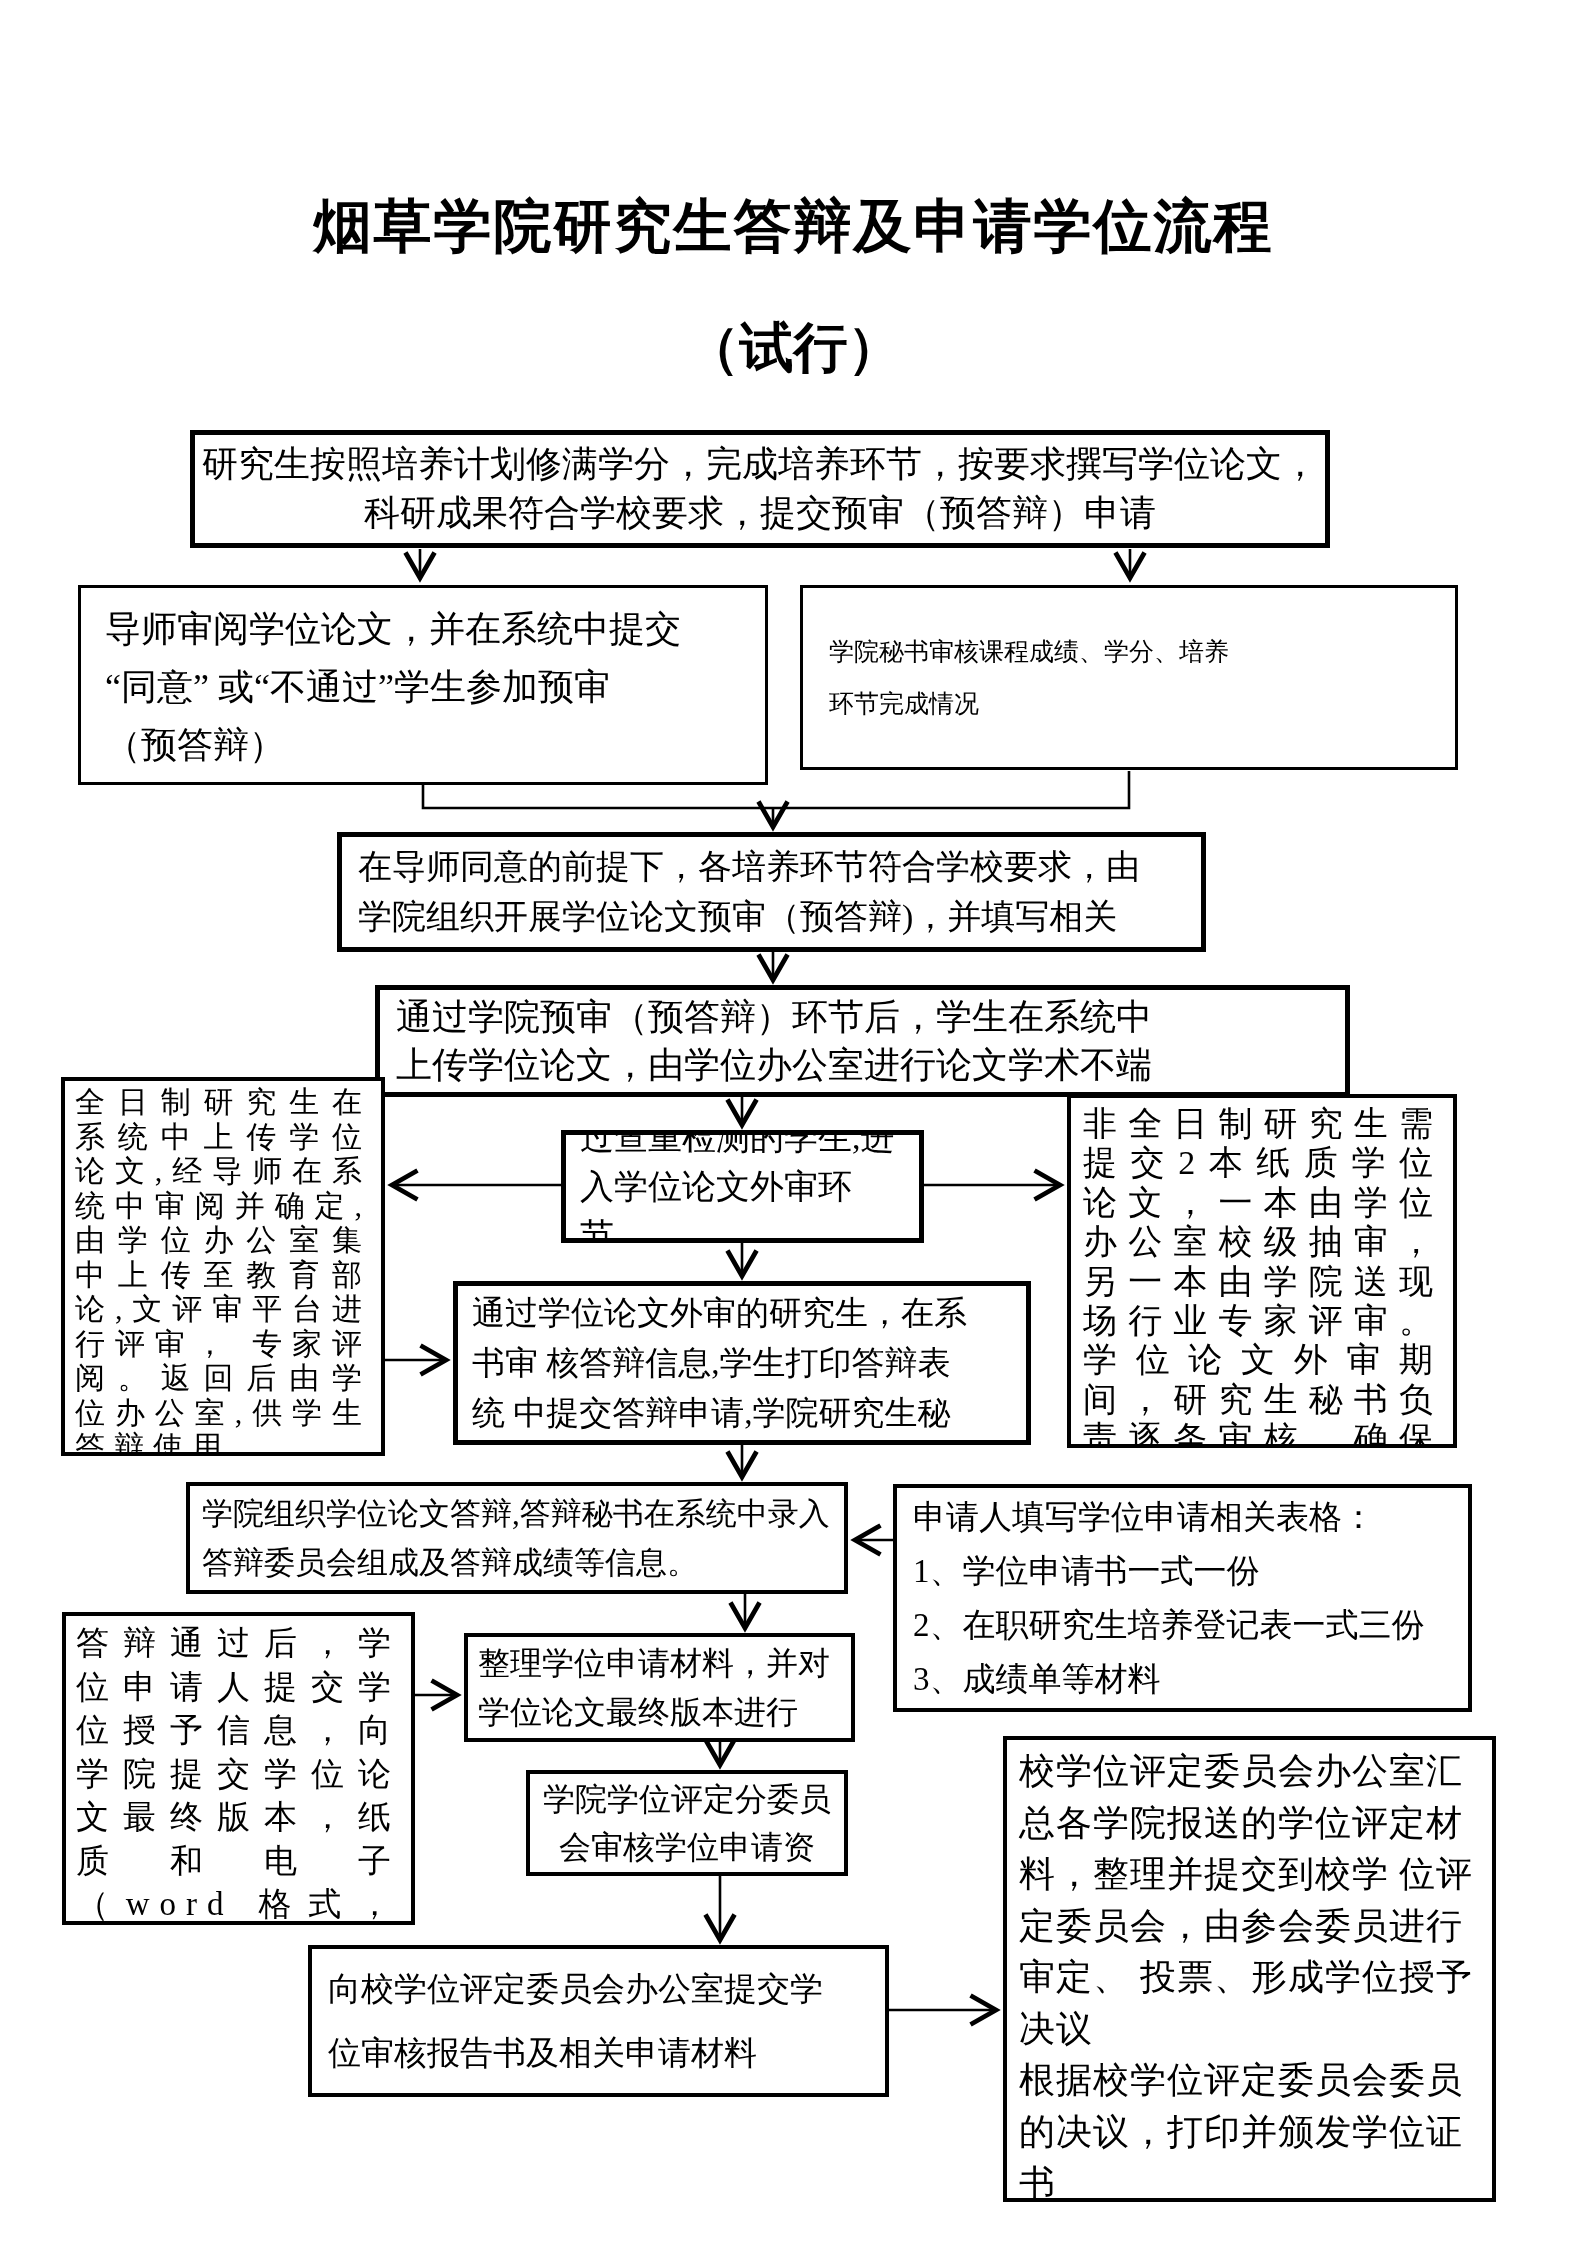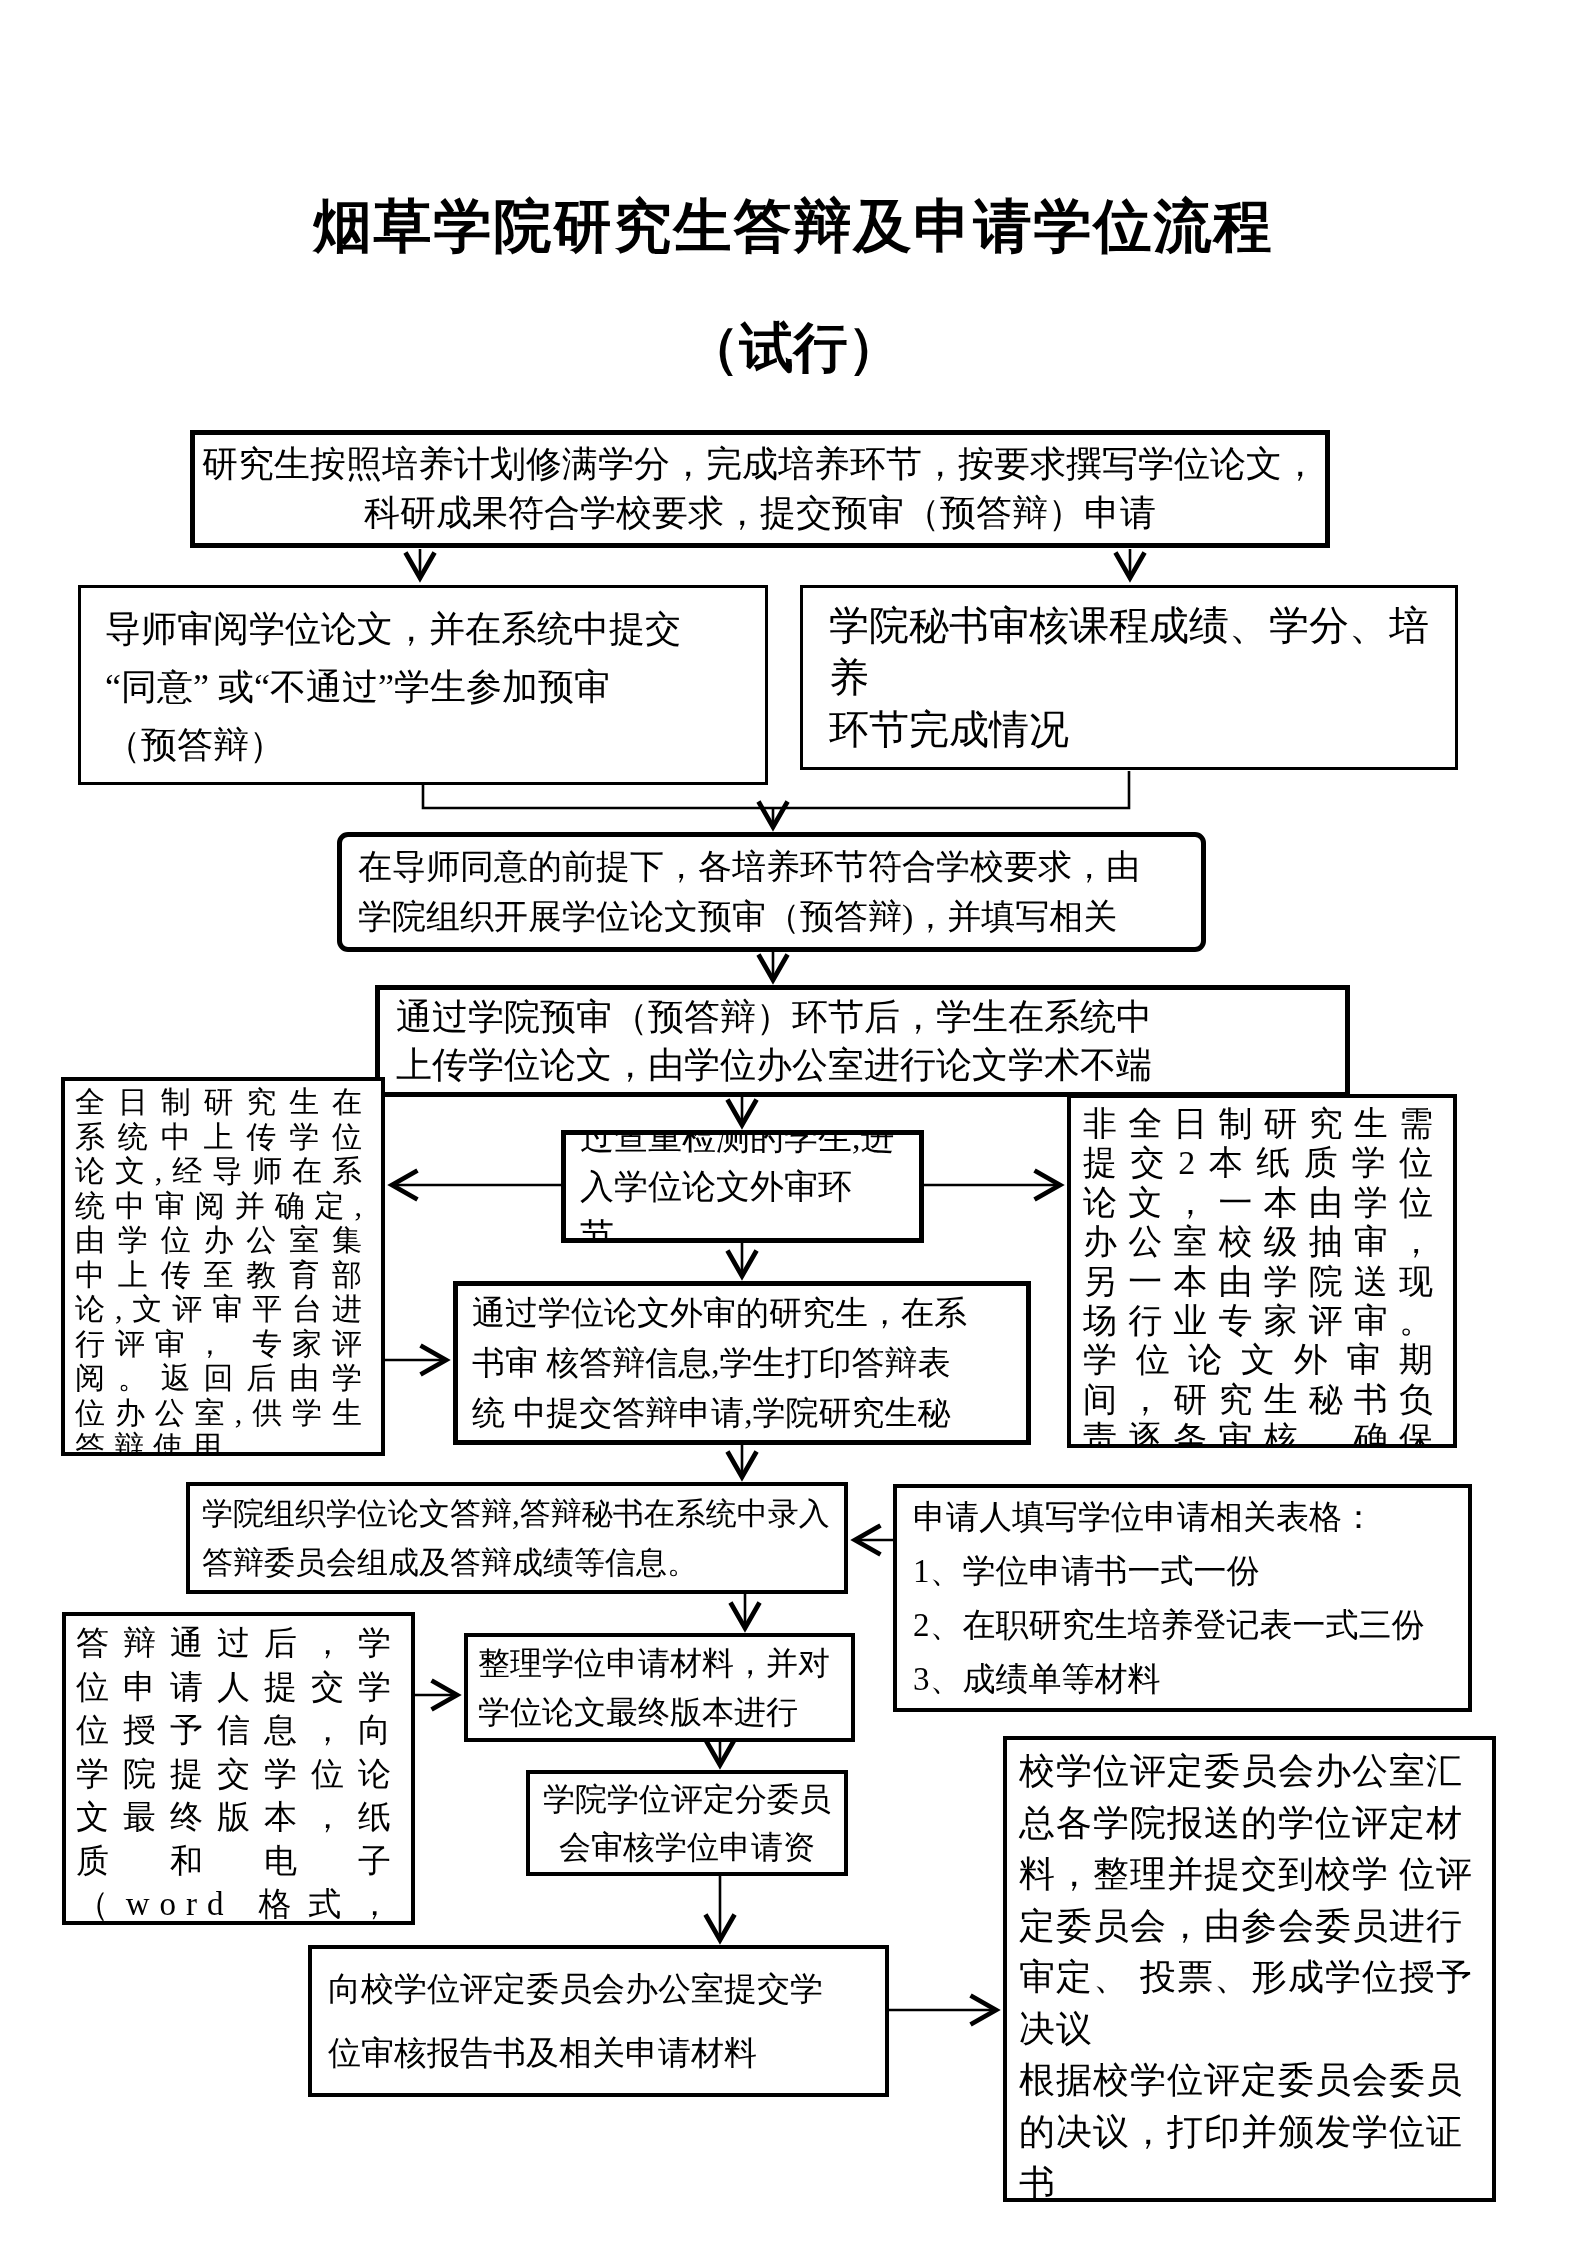--- a/index.html
+++ b/index.html
@@ -21,22 +21,22 @@
   .box{
     position:absolute;box-sizing:border-box;background:#fff;
     border:4px solid #000;overflow:hidden;line-height:1.35;
   }
   .b3{border-width:3px;} .b5{border-width:5px;}
   .vcenter{display:flex;flex-direction:column;justify-content:center;}
   .just{text-align:justify;text-justify:inter-character;}
 
   .box-a{left:190px;top:430px;width:1140px;height:118px;font-size:36px;line-height:49px;text-align:center;}
   .box-b{left:78px;top:585px;width:690px;height:200px;font-size:36px;line-height:58px;padding:12px 24px;}
-  .box-c{left:800px;top:585px;width:658px;height:185px;font-size:40px;line-height:52px;padding:0 26px;}
-  .box-d{left:337px;top:832px;width:869px;height:120px;font-size:34px;line-height:50px;padding:0 16px;border-radius:11px;}
+  .box-c{left:800px;top:585px;width:658px;height:185px;font-size:25px;line-height:52px;padding:0 26px;}
+  .box-d{left:337px;top:832px;width:869px;height:120px;font-size:34px;line-height:50px;padding:0 16px;}
   .box-e{left:375px;top:985px;width:975px;height:112px;font-size:36px;line-height:48px;padding:0 16px;}
   .box-f{left:61px;top:1077px;width:324px;height:379px;font-size:30px;letter-spacing:9px;line-height:34.5px;padding:4px 10px;}
   .box-g{left:561px;top:1130px;width:363px;height:113px;font-size:34px;line-height:49px;padding:0 14px;}
   .box-h{left:1067px;top:1094px;width:390px;height:354px;font-size:34px;letter-spacing:8px;line-height:39.4px;padding:6px 12px;}
   .box-i{left:453px;top:1281px;width:578px;height:164px;font-size:33px;line-height:50px;padding:4px 14px;}
   .box-j{left:186px;top:1482px;width:662px;height:112px;font-size:31px;line-height:49px;padding:4px 12px;}
   .box-k{left:893px;top:1484px;width:579px;height:228px;font-size:33px;line-height:54px;padding:6px 16px;}
   .box-l{left:62px;top:1612px;width:353px;height:313px;font-size:33px;letter-spacing:10px;line-height:43.5px;padding:6px 10px;}
   .box-m{left:464px;top:1633px;width:391px;height:109px;font-size:32px;line-height:49px;padding:0 10px;}
   .box-n{left:526px;top:1770px;width:322px;height:106px;font-size:32px;line-height:48px;padding:0 12px;text-align:center;}

